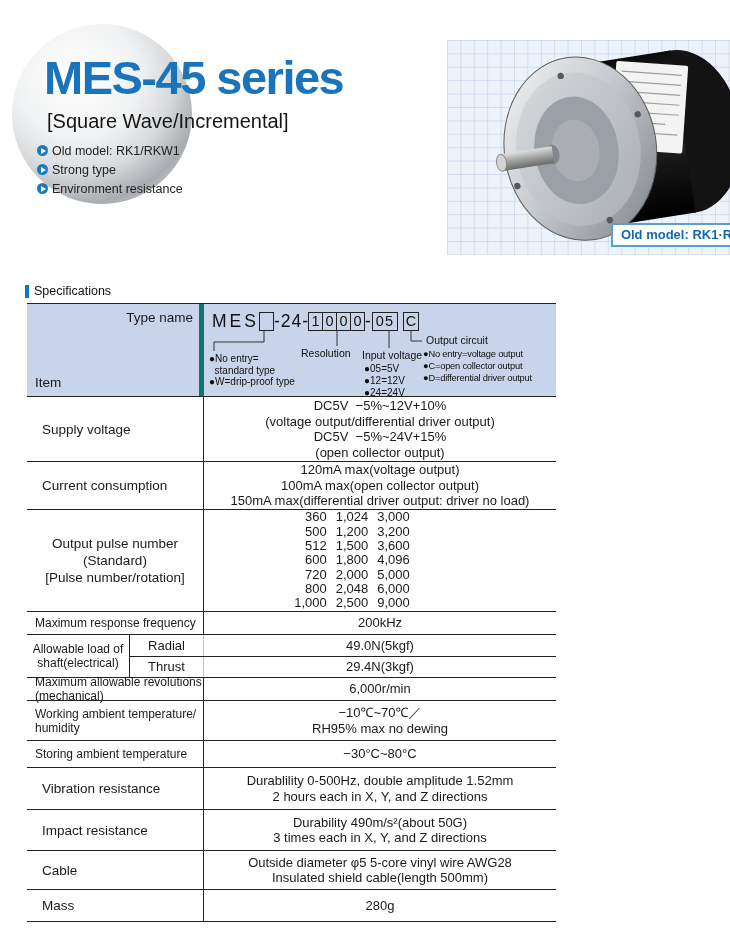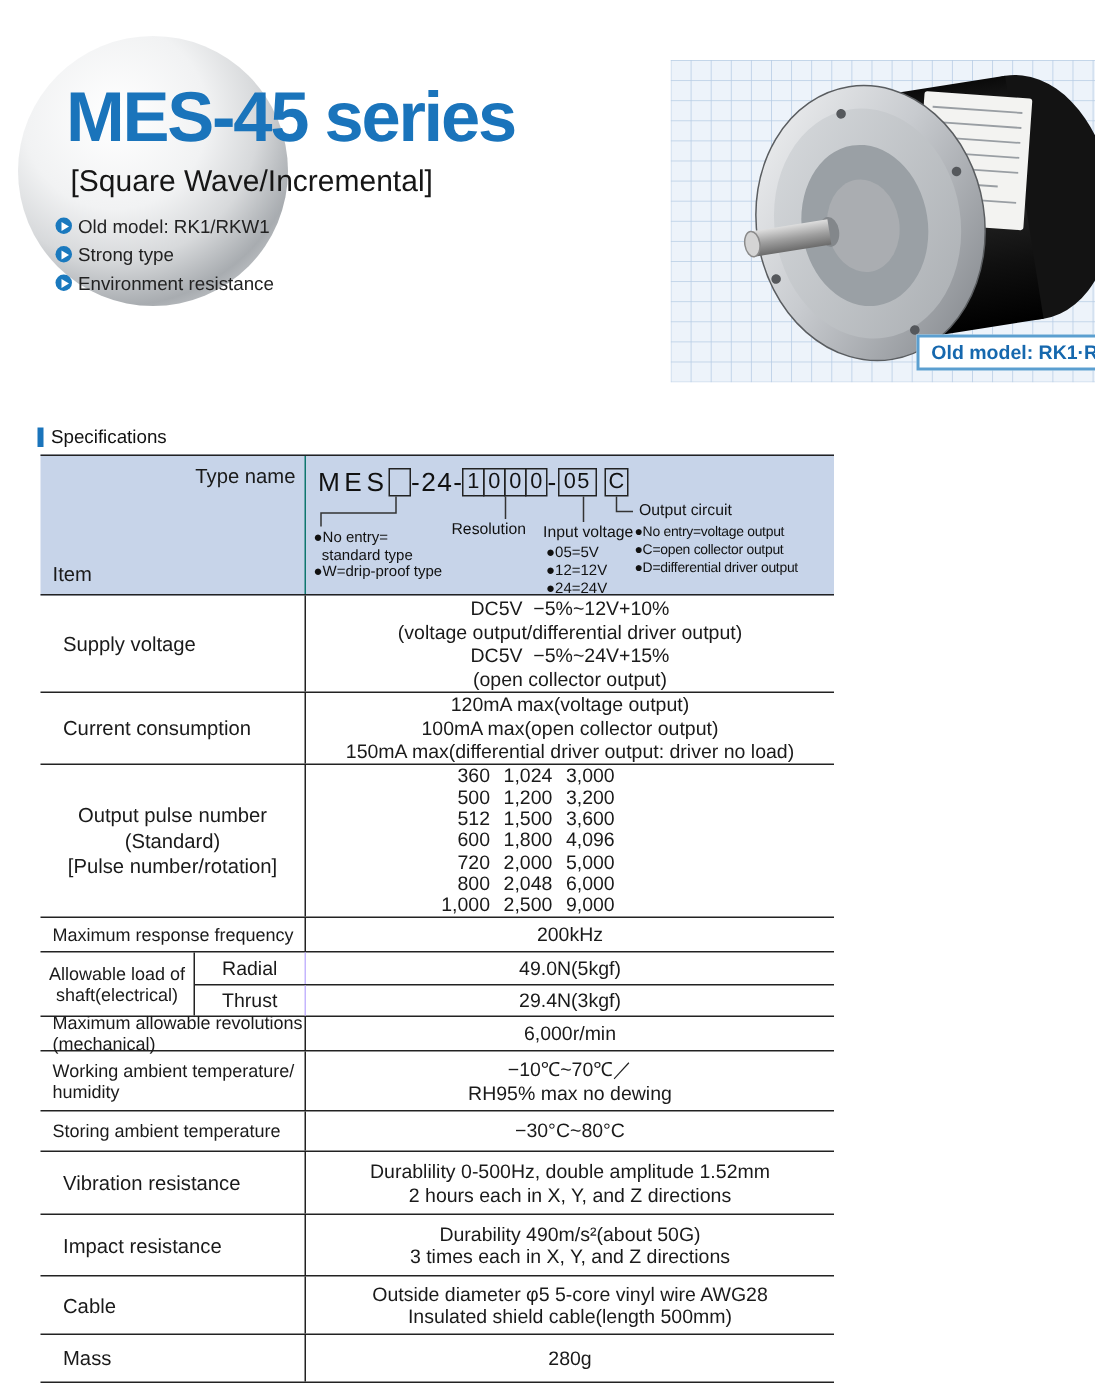--- a/index.html
+++ b/index.html
@@ -28,21 +28,21 @@
 
   
   .spec-title{position:absolute;left:25px;top:284px;display:flex;align-items:center;}
   .spec-bar{width:4px;height:13px;background:#1a74bb;margin-right:5px;}
   .spec-title-text{font-size:12.5px;color:#111;}
 
   .spec-table{position:absolute;left:27px;top:303px;width:529px;}
   .spec-table, .spec-table *{box-sizing:border-box;}
   .thead{height:94px;background:#c7d4e9;border-top:1px solid #222;border-bottom:1px solid #222;
     display:flex;}
-  .th-left{width:177px;border-right:1px solid #0f766e;position:relative;}
+  .th-left{width:177px;border-right:5px solid #0f766e;position:relative;}
   .th-type{position:absolute;top:6px;right:6px;font-size:13.5px;}
   .th-item{position:absolute;bottom:6px;left:8px;font-size:13.5px;margin-top:15px;}
   .th-right{flex:1;position:relative;}
 
   .model-row{position:absolute;left:8px;top:7px;display:flex;align-items:center;height:20px;}
   .mseg{font-size:17.5px;letter-spacing:3px;color:#111;}
   .mdash{font-size:17.5px;letter-spacing:1px;color:#111;}
   .mbox{display:inline-flex;align-items:center;justify-content:center;border:1px solid #222;
     height:19px;font-size:14.5px;background:transparent;color:#111;}
   .b-blank{width:15px;}

